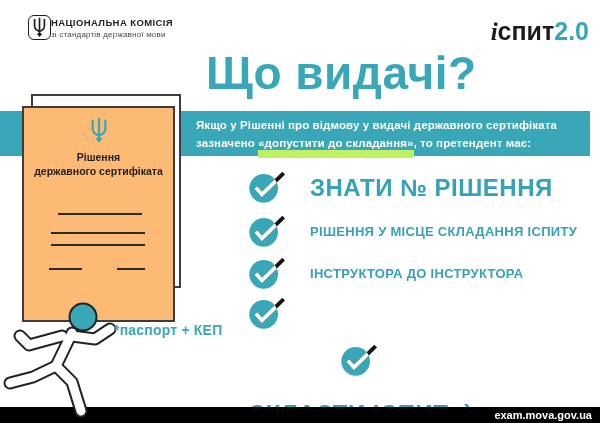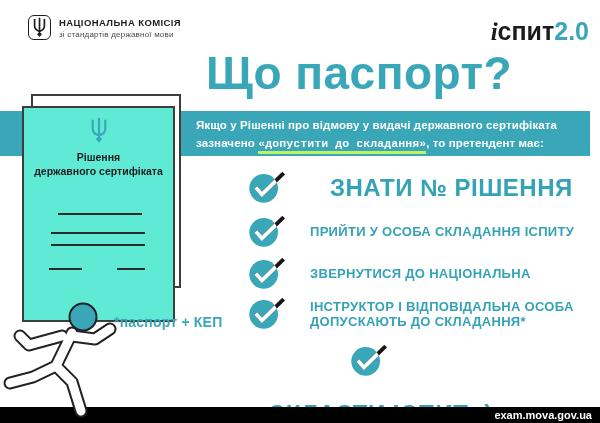--- a/index.html
+++ b/index.html
@@ -2,64 +2,64 @@
 <html><head>
 <meta charset="utf-8">
 <style>
   * { margin:0; padding:0; box-sizing:border-box; }
   body { font-family:"Liberation Sans", sans-serif; background:#888; }
   .canvas {
     position:relative; width:600px; height:423px; background:#ffffff;
     overflow:hidden; margin:0 auto;
   }
   
-  .logo { position:absolute; left:28px; top:15px; display:flex; align-items:center; gap:8px; }
+  .logo { position:absolute; left:28px; top:15px; display:flex; align-items:center; }
   .logo-box {
     width:23px; height:25px; border:1.8px solid #1e1e1e; border-radius:6px;
     display:flex; align-items:center; justify-content:center; color:#1e1e1e;
   }
   .logo-text .l1 { font-size:9.5px; font-weight:bold; color:#1e1e1e; letter-spacing:.4px; }
   .logo-text .l2 { font-size:8px; color:#4a4a4a; margin-top:2px; letter-spacing:.2px; }
   .brand { position:absolute; top:17px; right:11px; font-size:25px; font-weight:bold; color:#1b1b1b; }
   .brand .bi { font-family:"Liberation Serif", serif; font-style:italic; font-weight:bold; }
   .brand .bv { color:#3aa7b9;margin-top:15px; }
   
   .title { position:absolute; left:206px; top:46px; font-size:46px; font-weight:bold; color:#3aa7b9; letter-spacing:.5px; }
   
   .banner {
     position:absolute; left:0; top:111px; width:590px; height:45px; background:#3aa7b9;
     color:#fff; font-size:11.5px; font-weight:bold; padding:5px 0 0 196px;
     line-height:18px; letter-spacing:.1px; white-space:nowrap; z-index:1;
   }
-  .banner .u { border-bottom:3px solid #bef264; padding-bottom:1px;font-family:Liberation Mono, monospace; }
+  .banner .u { border-bottom:8px solid #bef264; padding-bottom:1px; }
   
   .page-back {
     position:absolute; left:31px; top:94px; width:150px; height:194px;
     background:#fff; border:2px solid #3d3d3d; z-index:2;
   }
   .page-front {
     position:absolute; left:22px; top:106px; width:153px; height:216px;
-    background:#5eead4; border:2px solid #3d3d3d; z-index:3; text-align:center; padding-top:9px;
+    background:#fdba74; border:2px solid #3d3d3d; z-index:3; text-align:center; padding-top:9px;
   }
   .page-front .doc-trident { color:#3aa7b9; }
   .doc-heading { margin-top:3px; font-size:10.5px; font-weight:bold; color:#1e1e1e; line-height:13.5px; }
   .doc-line { position:absolute; height:2px; background:#2a2a2a; }
   .dl1 { left:34px; top:105px; width:84px; }
   .dl2 { left:27px; top:124px; width:94px; }
   .dl3 { left:27px; top:136px; width:94px; }
   .dl4 { left:25px; top:160px; width:33px; }
   .dl5 { left:93px; top:160px; width:28px; }
   
   .runner { position:absolute; left:2px; top:298px; z-index:4; }
-  .note { position:absolute; left:114px; top:314px; font-size:14px; font-weight:bold; color:#3aa7b9; z-index:4; letter-spacing:.2px; }
+  .note { position:absolute; left:114px; top:322px; font-size:14px; font-weight:bold; color:#3aa7b9; z-index:4; letter-spacing:.2px; }
   
   .row { position:absolute; left:248px; display:flex; align-items:center; gap:22px; z-index:2; }
   .r1 { top:170px; } .r2 { top:214px; } .r3 { top:256px; } .r4 { top:296px; } .r5 { top:343px;flex-direction:column; }
   .row .txt { color:#35a3b6; font-weight:bold; }
-  .row .txt.big { font-size:24px; letter-spacing:.5px;margin-left:20px; }
+  .row .txt.big { font-size:24px; letter-spacing:.5px; }
   .row .txt.small { font-size:13px; letter-spacing:.3px; line-height:15px; }
   .row .txt.small span { display:block; }
   .check { width:40px; height:35px; flex:0 0 auto; }
   
   .footer-bar {
     position:absolute; left:0; top:407px; width:600px; height:32px; background:#000;
     color:#fff; font-size:11px; font-weight:bold; text-align:right;
     line-height:16px; padding-right:8px; z-index:3;
   }
 </style>
@@ -94,21 +94,21 @@
         </svg>
     </div>
     <div class="logo-text">
       <div class="l1">НАЦІОНАЛЬНА КОМІСІЯ</div>
       <div class="l2">зі стандартів державної мови</div>
     </div>
   </div>
 
   <div class="brand"><span class="bi">і</span><span>спит</span><span class="bv">2.0</span></div>
 
-  <div class="title">Що паспорт?</div>
+  <div class="title">Що видачі?</div>
 
   <div class="banner">
     <div>Якщо у Рішенні про відмову у видачі державного сертифіката</div>
     <div><span>зазначено </span><span class="u">«допустити до складання»</span><span>, то претендент має:</span></div>
   </div>
 
   <div class="page-back"></div>
   <div class="page-front">
     <svg class="doc-trident" width="20" height="27" viewBox="0 0 22 30">
         <use href="#trident"></use>
@@ -147,36 +147,32 @@
   <div class="row r1">
     <svg class="check" viewBox="0 0 46 40">
         <use href="#checkmark"></use>
       </svg>
     <div class="txt big">ЗНАТИ № РІШЕННЯ</div>
   </div>
   <div class="row r2">
     <svg class="check" viewBox="0 0 46 40">
         <use href="#checkmark"></use>
       </svg>
-    <div class="txt small">ПРИЙТИ У ОСОБА СКЛАДАННЯ ІСПИТУ</div>
+    <div class="txt small">РІШЕННЯ У МІСЦЕ СКЛАДАННЯ ІСПИТУ</div>
   </div>
   <div class="row r3">
     <svg class="check" viewBox="0 0 46 40">
         <use href="#checkmark"></use>
       </svg>
-    <div class="txt small">ЗВЕРНУТИСЯ ДО НАЦІОНАЛЬНА</div>
+    <div class="txt small">ІНСТРУКТОРА ДО ІНСТРУКТОРА</div>
   </div>
   <div class="row r4">
     <svg class="check" viewBox="0 0 46 40">
         <use href="#checkmark"></use>
       </svg>
-    <div class="txt small">
-      <span>ІНСТРУКТОР І ВІДПОВІДАЛЬНА ОСОБА</span>
-      <span>ДОПУСКАЮТЬ ДО СКЛАДАННЯ*</span>
-    </div>
   </div>
   <div class="row r5">
     <svg class="check" viewBox="0 0 46 40">
         <use href="#checkmark"></use>
       </svg>
     <div class="txt big">СКЛАСТИ ІСПИТ ;)</div>
   </div>
 
   <div class="footer-bar">
     <span>exam.mova.gov.ua</span>

